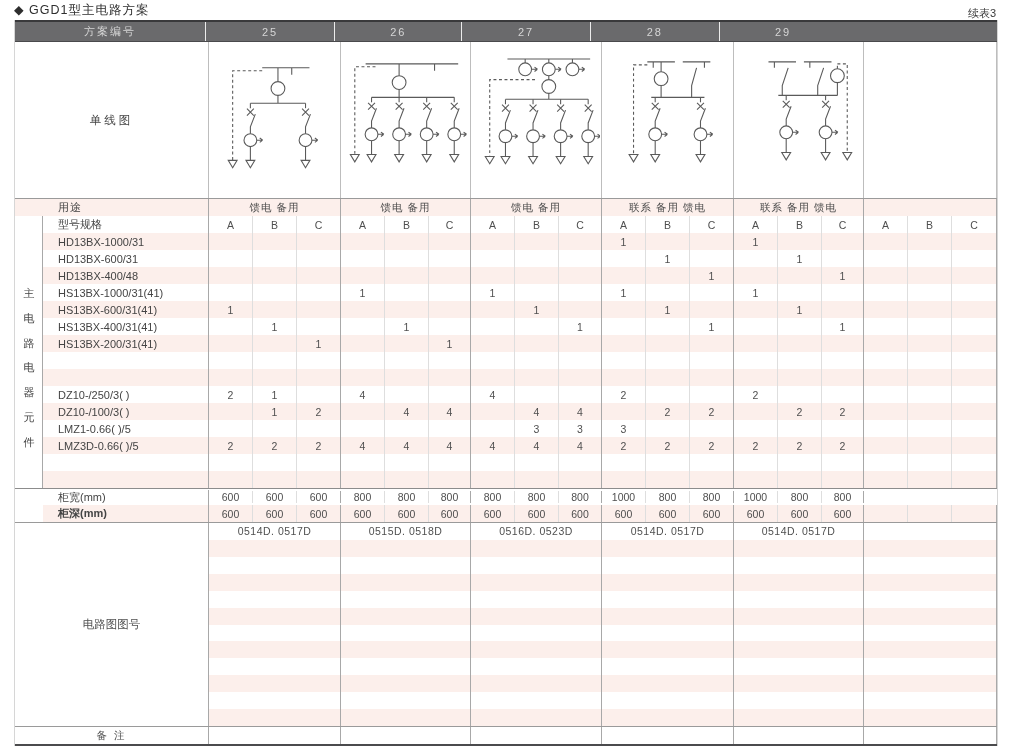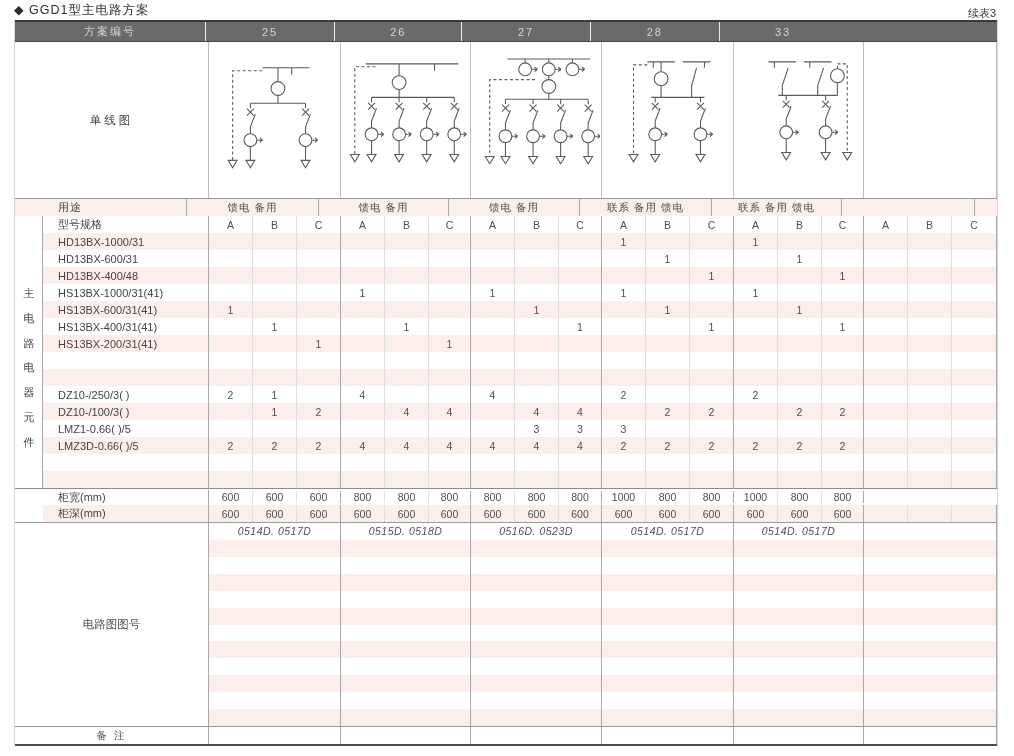--- a/index.html
+++ b/index.html
@@ -24,41 +24,41 @@
   .hsep{border-left:1px solid #ececec;}
   
   .diag{border-bottom:1px solid #9a9a9a;background:#fff;}
   .b-lite{border-right:1px solid #bdbdbd;}
   .diaglbl{font-size:11.5px;letter-spacing:3px;color:#444;}
   
   .sec-top{border-top:1px solid #8c8c8c;}
   .sec-top2{border-top:1px solid #9a9a9a;}
   .bot{border-bottom:2px solid #4b4b4d;}
   .usagetxt{font-size:10.5px;letter-spacing:1px;color:#4a4a4a;}
-  .numtxt{font-size:10.5px;color:#4f4f4f;letter-spacing:0.5px;font-style:italic;}
+  .numtxt{font-size:10.5px;color:#4f4f4f;letter-spacing:0.5px;}
   #side-label{position:absolute;left:0;top:266px;width:28px;height:164px;display:flex;
     flex-direction:column;justify-content:space-between;align-items:center;
     font-size:11px;color:#444;}
   .cn-wrap{display:flex;flex-direction:column;}
   svg{display:block;}
 </style>
 </head>
 <body>
 
 <div id="canvas">
   <div id="page-title">◆ GGD1型主电路方案</div>
   <div id="cont-label">续表3</div>
   <div id="table">
       <div class="r hdr" style="height: 22px;">
         <div class="c cen" style="width: 194px;">方案编号</div>
         <div class="c cen hsep" style="width: 132px;">25</div>
         <div class="c cen hsep" style="width: 130px;">26</div>
         <div class="c cen hsep" style="width: 131px;">27</div>
         <div class="c cen hsep" style="width: 132px;">28</div>
-        <div class="c cen hsep" style="width: 130px;">33</div>
+        <div class="c cen hsep" style="width: 130px;">29</div>
         <div class="c cen hsep" style="width: 154px; margin-top: 40px;">30</div>
       </div>
       <div class="r diag" style="height: 157px;">
         <div class="c cen diaglbl b-lite" style="width: 194px;">单线图</div>
         <div class="c cen b-lite" style="width: 132px;">
           <svg viewBox="0 0 130 150" width="128" height="150">
             <g stroke="#5a5a5a" stroke-width="1.1" fill="none">
               <path d="M52 22 H100 M82 22 V29 M68 22 V36"></path>
               <circle cx="68" cy="43" r="7"></circle>
               <path d="M68 50 V58 M40 58 H96"></path>
@@ -212,21 +212,21 @@
               <path d="M92 94 V108"></path>
               <path fill="#ffffff" d="M87.5 108 L96.5 108 L92 115.5 Z"></path>
               <path stroke-dasharray="3 2.6" d="M104 18 H114 V108"></path>
               <path fill="#ffffff" d="M109.5 108 L118.5 108 L114 115.5 Z"></path>
             </g>
           </svg>
         </div>
         <div class="c cen b-lite" style="width: 133px;"></div>
       </div>
       <div class="r pink" style="height: 17px;">
-        <div class="c lbl43 b-maj" style="width: 172px;">用途</div>
+        <div class="c lbl43 b-maj" style="width: 194px;">用途</div>
         <div class="c cen usagetxt b-maj" style="width: 132px;">馈电 备用</div>
         <div class="c cen usagetxt b-maj" style="width: 130px;">馈电 备用</div>
         <div class="c cen usagetxt b-maj" style="width: 131px;">馈电 备用</div>
         <div class="c cen usagetxt b-maj" style="width: 132px;">联系 备用 馈电</div>
         <div class="c cen usagetxt b-maj" style="width: 130px;">联系 备用 馈电</div>
         <div class="c cen usagetxt b-maj" style="width: 133px;"></div>
       </div>
       <div class="r white" style="height: 17px;">
         <div class="c b-maj" style="width: 28px;"></div>
         <div class="c lbl b-maj" style="width: 166px;">型号规格</div>
@@ -596,21 +596,21 @@
         <div class="c cen white b-maj" style="width: 44px;">800</div>
         <div class="c cen white b-sub" style="width: 44px;">1000</div>
         <div class="c cen white b-sub" style="width: 44px;">800</div>
         <div class="c cen white b-maj" style="width: 42px;">800</div>
         <div class="c cen white b-sub" style="width: 44px;"></div>
         <div class="c cen white b-sub" style="width: 44px;"></div>
         <div class="c cen white b-maj" style="width: 45px;"></div>
       </div>
       <div class="r" style="height: 17px;">
         <div class="c white" style="width: 28px;"></div>
-        <div class="c lbl b-maj pink" style="width: 166px;">柜深(mm)</div>
+        <div class="c lbl b-maj pink" style="width: 166px; font-weight: bold;">柜深(mm)</div>
         <div class="c cen pink b-sub" style="width: 44px;">600</div>
         <div class="c cen pink b-sub" style="width: 44px;">600</div>
         <div class="c cen pink b-maj" style="width: 44px;">600</div>
         <div class="c cen pink b-sub" style="width: 44px;">600</div>
         <div class="c cen pink b-sub" style="width: 44px;">600</div>
         <div class="c cen pink b-maj" style="width: 42px;">600</div>
         <div class="c cen pink b-sub" style="width: 44px;">600</div>
         <div class="c cen pink b-sub" style="width: 44px;">600</div>
         <div class="c cen pink b-maj" style="width: 43px;">600</div>
         <div class="c cen pink b-sub" style="width: 44px;">600</div>

